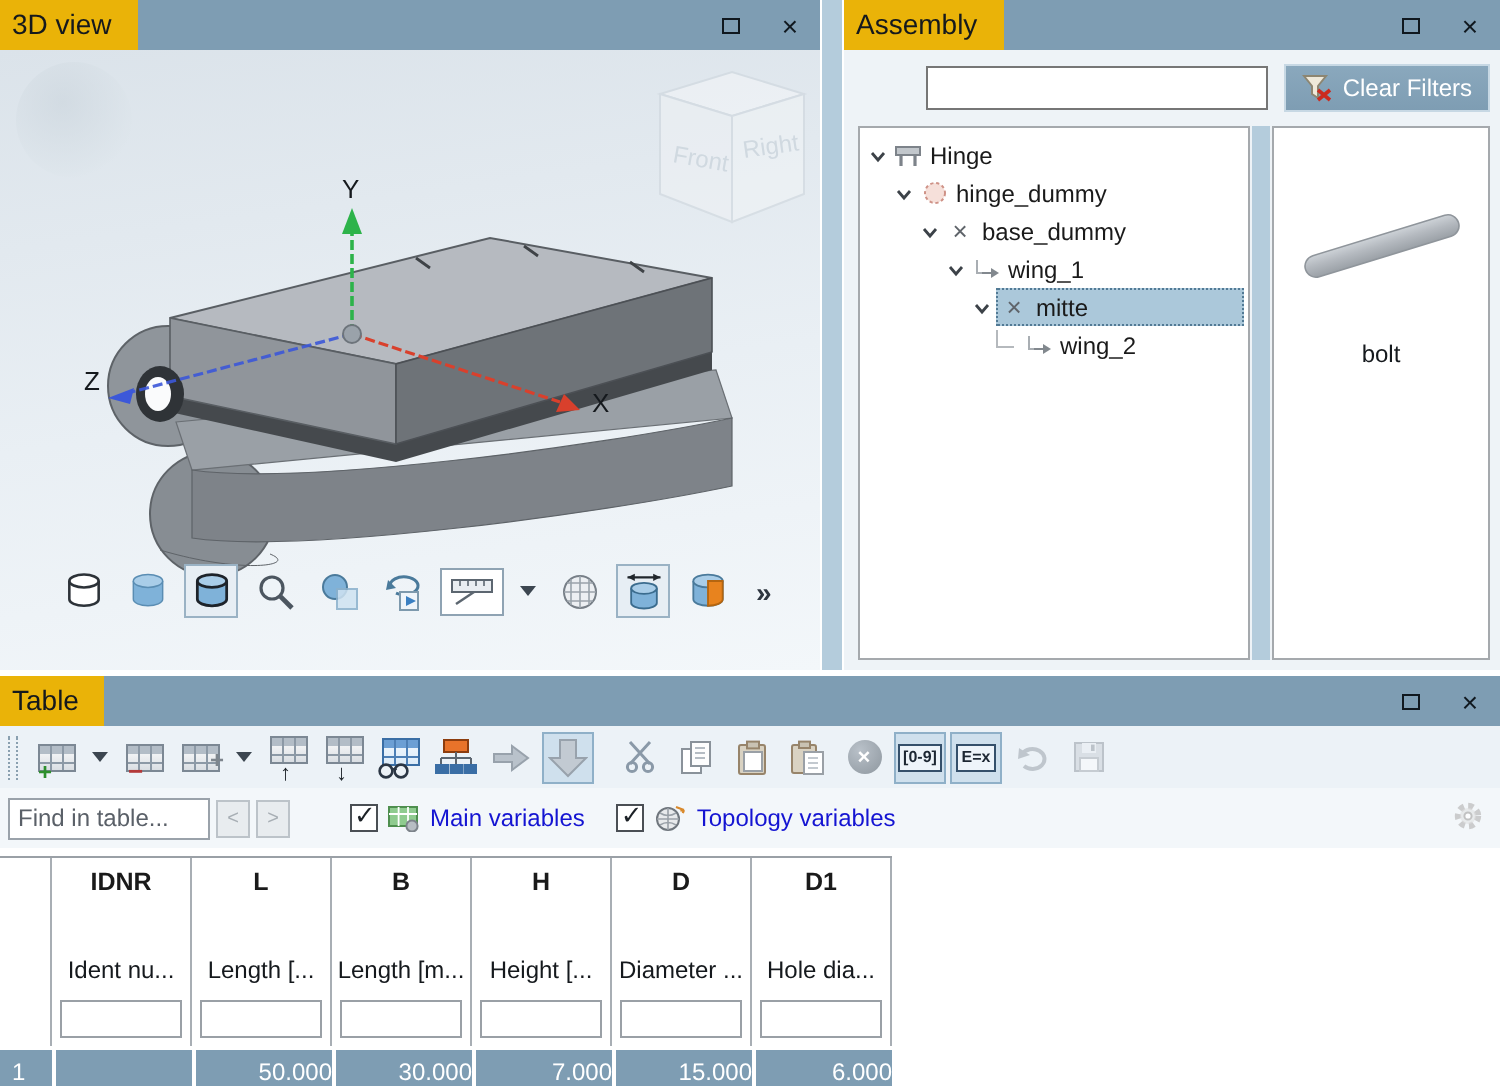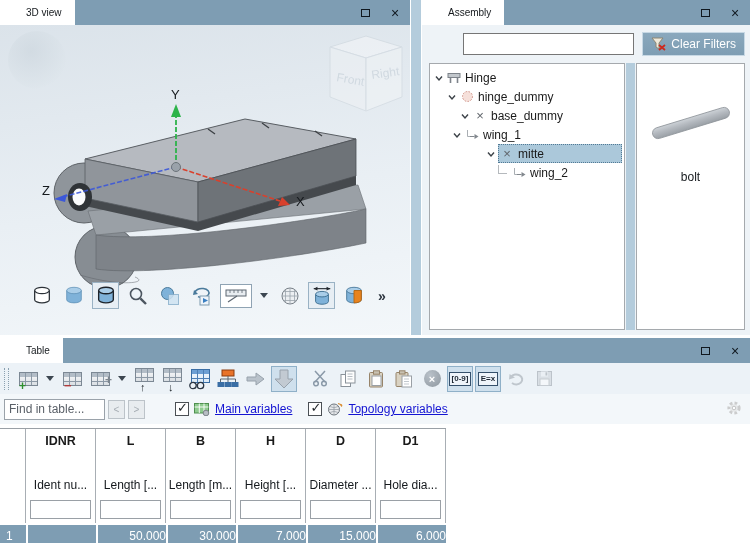--- a/index.html
+++ b/index.html
@@ -1,22 +1,22 @@
 <!DOCTYPE html>
 <html><head>
 <meta charset="utf-8">
 <style>
   * { box-sizing: border-box; margin: 0; padding: 0; }
   html,body { width:750px; height:543px; overflow:hidden; background:#fff;
     font-family:"Liberation Sans", sans-serif; font-size:12px; color:#1a1a1a; }
 
   
   .phead { height:25px; background:#7e9db3; display:flex; align-items:stretch; flex:none; }
-  .ptab  { background:#ffffff; color:#15191d; padding:0 13px 0 26px; line-height:25px;
-           font-size:10px; white-space:nowrap; }
+  .ptab  { background:#eab308; color:#15191d; padding:0 13px 0 6px; line-height:25px;
+           font-size:14px; white-space:nowrap; }
   .phead .sp { flex:1; }
   .wbtn { width:30px; display:flex; align-items:center; justify-content:center;
           color:#10181f; cursor:default; }
   .maxbox { width:9px; height:8px; border:1.6px solid #10181f; display:inline-block; }
   .closex { font-size:14px; line-height:14px; }
 
   .top { display:flex; height:335px; }
 
   
   .view3d { width:410px; display:flex; flex-direction:column; }
@@ -99,21 +99,21 @@
 
   .findrow { height:30px; background:#f3f7fa; display:flex; align-items:center; padding:0 8px 0 4px; flex:none; }
   .findinput { width:101px; height:21px; border:1px solid #9aa2aa; background:#fff; padding:0 4px;
                font-family:inherit; font-size:12px; }
   .findinput::placeholder { color:#5a6068; opacity:1; }
   .navbtn { width:17px; height:19px; margin-left:3px; background:#e8ecef; border:1px solid #bcc3c9;
             color:#a7aeb4; font-size:10px; display:flex; align-items:center; justify-content:center; }
   .cbgroup { display:flex; align-items:center; gap:5px; }
   .cb { width:14px; height:14px; background:#fff; border:1px solid #4a4f54; position:relative; flex:none; }
   .cb::after { content:"✓"; position:absolute; left:1px; top:-3px; font-size:13px; color:#1c2126; }
-  .cblink { color:#1414d2; text-decoration:underline; }
+  .cblink { color:#1414d2; }
   .gearbtn { margin-left:auto; opacity:.8; }
 
   .gridarea { flex:1; background:#fff; padding-top:4px; }
   .ghead { display:flex; width:446px; border-top:1px solid #9aa0a6; }
   .gcol0 { width:26px; border-right:1px solid #a8aeb4; }
   .gcol { width:70px; border-right:1px solid #a8aeb4; text-align:center; }
   .gcode { font-weight:bold; font-size:12.5px; padding-top:5px; height:21px; }
   .gdesc { font-size:12px; color:#15191d; height:19px;margin-top:28px; }
   .gfilterwrap { padding:3px 4px 4px 4px; }
   .gfilter { width:100%; height:19px; border:1px solid #9aa0a6; background:#fff; font-family:inherit; font-size:11px; }
@@ -311,21 +311,21 @@
                 <svg width="10" height="10">
                   <polyline points="2,3.5 5,7 8,3.5" fill="none" stroke="#3c4248" stroke-width="1.4"></polyline>
                 </svg>
               </span>
             <span class="ticn">
                 <span class="xc">×</span>
               </span>
             <span class="tlabel">base_dummy</span>
           </div>
 
-          <div class="trow" style="padding-left:20px">
+          <div class="trow" style="padding-left:41px">
             <span class="chev">
                 <svg width="10" height="10">
                   <polyline points="2,3.5 5,7 8,3.5" fill="none" stroke="#3c4248" stroke-width="1.4"></polyline>
                 </svg>
               </span>
             <span class="ticn">
                 <svg width="14" height="11">
                   <path d="M2.5 1 V7.5 H5" fill="none" stroke="#a9aeb3"></path>
                   <path d="M5 7.5 h4.5" stroke="#82888e"></path>
                   <polygon points="9.5,5 13.5,7.5 9.5,10" fill="#82888e"></polygon>

